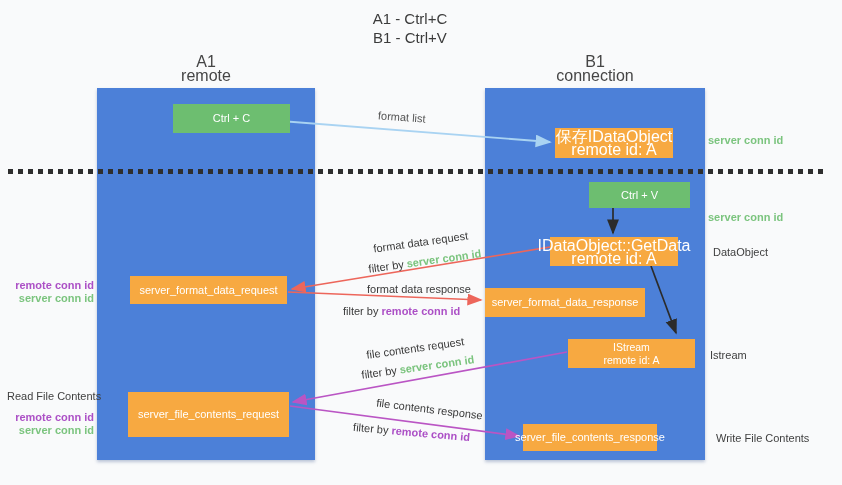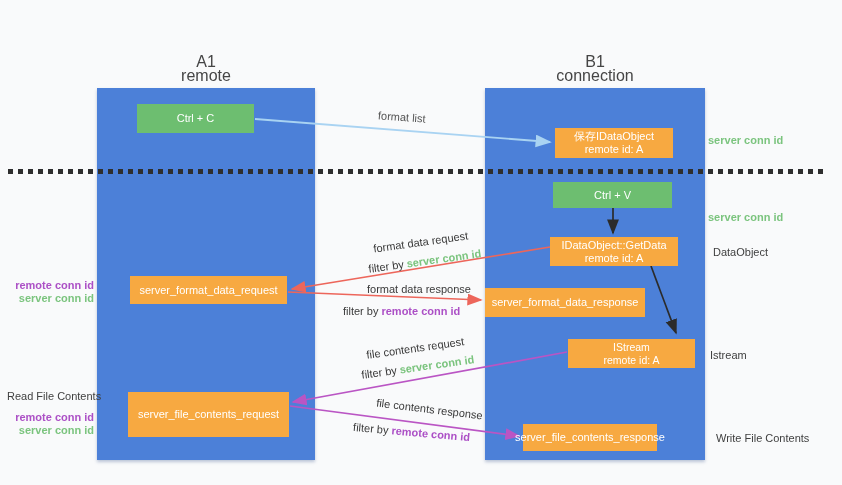--- a/index.html
+++ b/index.html
@@ -17,21 +17,21 @@
   .lane-left{left:97px;width:218px;}
   .lane-right{left:485px;width:220px;}
 
   .divider{position:absolute;left:8px;top:169px;width:816px;height:5px;z-index:2;
     background:repeating-linear-gradient(90deg,#2e2e2e 0 5px,transparent 5px 10px);}
 
   svg.arrows{position:absolute;left:0;top:0;z-index:3;}
 
   .node{position:absolute;z-index:4;display:flex;flex-direction:column;align-items:center;
         justify-content:center;color:#fff;font-size:11px;text-align:center;line-height:13px;}
-  .node.green{background:var(--box-green);}
+  .node.green{background:var(--box-green);margin-left:36px;}
   .node.orange{background:var(--box-orange);}
 
   .hdr{position:absolute;top:55px;z-index:5;text-align:center;color:#454545;font-size:16px;line-height:14px;}
   .hdr-left{left:97px;width:218px;}
   .hdr-right{left:485px;width:220px;}
 
   .title{position:absolute;left:0;top:9px;width:820px;text-align:center;z-index:5;
          color:#3b3b3b;font-size:15px;line-height:19px;}
 
   .lbl{position:absolute;z-index:6;font-size:11px;color:var(--text-dark);white-space:nowrap;}
@@ -51,20 +51,24 @@
   .ln-blue{stroke:var(--arrow-blue);stroke-width:1.8;}
   .ln-black{stroke:var(--arrow-black);stroke-width:1.7;}
   .ln-salmon{stroke:var(--arrow-salmon);stroke-width:1.7;}
   .ln-purple{stroke:var(--arrow-purple);stroke-width:1.7;}
 </style>
 </head>
 <body>
 
 <div class="canvas">
 
+  <div class="title">
+    <div>A1 - Ctrl+C</div>
+    <div>B1 - Ctrl+V</div>
+  </div>
 
   <div class="hdr hdr-left">
     <div>A1</div>
     <div>remote</div>
   </div>
   <div class="hdr hdr-right">
     <div>B1</div>
     <div>connection</div>
   </div>
 
@@ -94,30 +98,30 @@
     <line x1="550" y1="247" x2="292" y2="289" class="ln-salmon" marker-end="url(#ah-salmon)"></line>
     <line x1="288" y1="292" x2="481" y2="300" class="ln-salmon" marker-end="url(#ah-salmon)"></line>
     <line x1="567" y1="352" x2="293" y2="402" class="ln-purple" marker-end="url(#ah-purple)"></line>
     <line x1="290" y1="406" x2="519" y2="436" class="ln-purple" marker-end="url(#ah-purple)"></line>
   </svg>
 
   <div class="node green" style="left:137px;top:104px;width:117px;height:29px;">
     <div>Ctrl + C</div>
   </div>
 
-  <div class="node orange" style="left:555px;top:128px;width:118px;height:30px;font-size:11px;">
+  <div class="node orange" style="left:555px;top:128px;width:118px;height:30px;font-size:16px;">
     <div>保存IDataObject</div>
     <div>remote id: A</div>
   </div>
 
-  <div class="node green" style="left:553px;top:182px;width:119px;height:26px;">
+  <div class="node green" style="left:553px;top:182px;width:101px;height:26px;">
     <div>Ctrl + V</div>
   </div>
 
-  <div class="node orange" style="left:550px;top:237px;width:128px;height:29px;font-size:11px;">
+  <div class="node orange" style="left:550px;top:237px;width:128px;height:29px;font-size:16px;">
     <div>IDataObject::GetData</div>
     <div>remote id: A</div>
   </div>
 
   <div class="node orange" style="left:485px;top:288px;width:160px;height:29px;">
     <div>server_format_data_response</div>
   </div>
 
   <div class="node orange" style="left:130px;top:276px;width:157px;height:28px;">
     <div>server_format_data_request</div>

